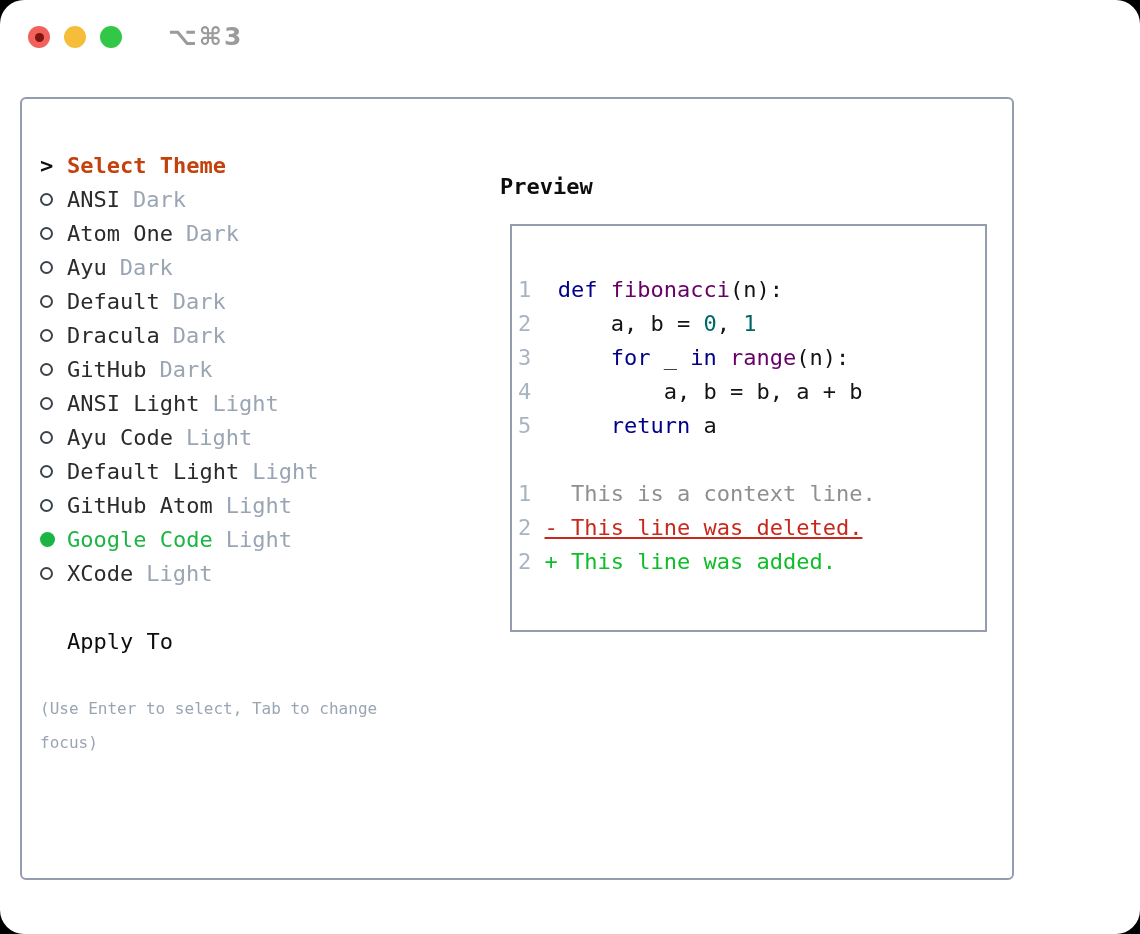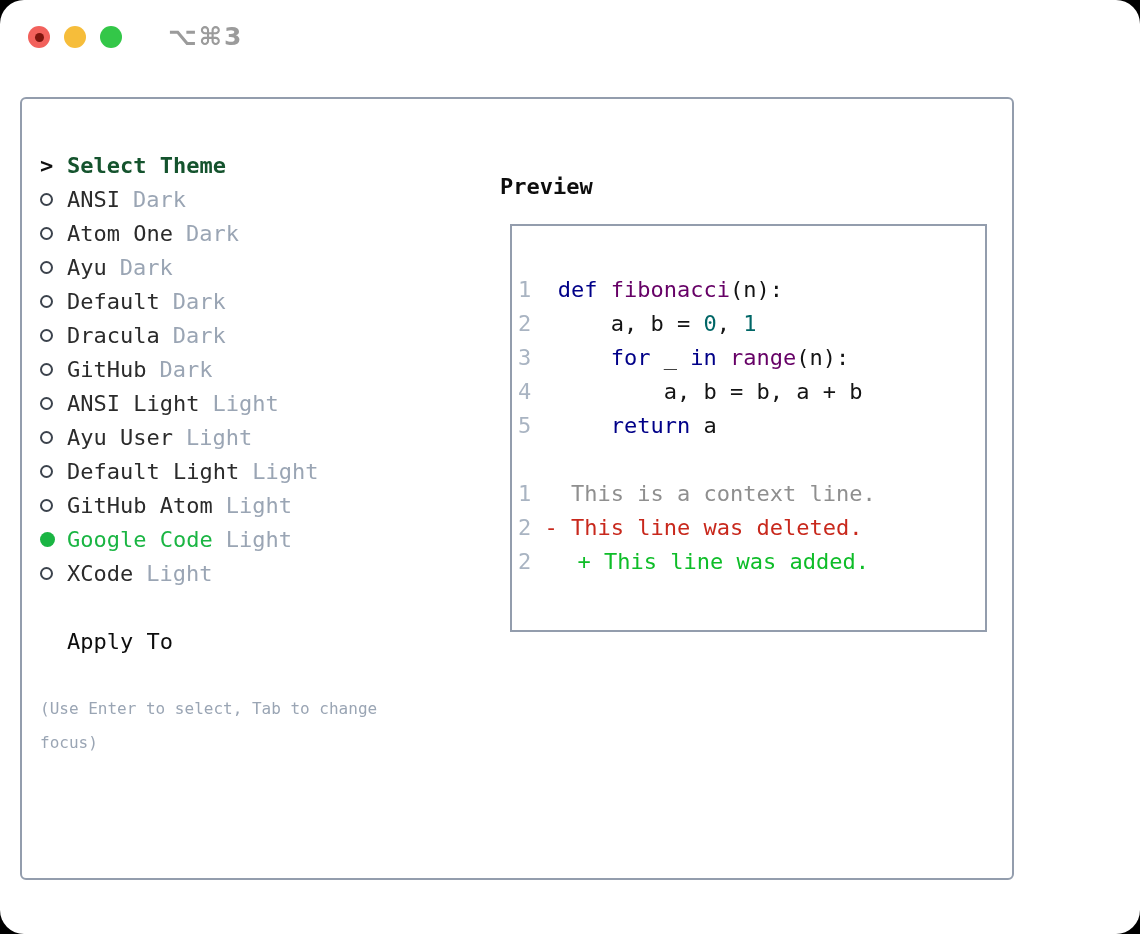--- a/index.html
+++ b/index.html
@@ -32,21 +32,21 @@
     border:2px solid var(--panel_border); border-radius:6px; background:#fff;
   }
 
   
   .left-panel { position:absolute; left:18px; top:49px; width:440px; }
   .row { display:flex; align-items:center; height:34px; font-size:22px; color:var(--text); white-space:pre; }
   .marker-slot { width:27px; display:flex; align-items:center; flex:0 0 27px; }
   .cursor-char { font-weight:700; color:#101010; font-size:22px; }
   .radio { width:13px; height:13px; border:2.5px solid #3c434d; border-radius:50%; }
   .radio.selected { width:15px; height:15px; border:none; background:var(--selection); }
-  .header-text { font-weight:700; color:#14532d; }
+  .header-text { font-weight:700; color:#c2410c; }
   .item-name { color:var(--text); }
   .item-name.selected { color:var(--selection); }
   .item-variant { color:var(--muted); margin-left:13px; }
   .spacer { height:34px; }
   .help {
     width:400px; font-size:16px; line-height:34px;
     color:var(--muted); white-space:normal;
   }
 
   
@@ -57,22 +57,22 @@
     border:2px solid var(--panel_border); background:#fff;
     padding:47px 0 0 6px; overflow:hidden;
   }
   .pline { height:34px; line-height:34px; font-size:22px; white-space:pre; }
   .pline .lnum { color:var(--line_number); }
   .tok-plain    { color:var(--plain); }
   .tok-keyword  { color:var(--keyword); }
   .tok-function { color:var(--function); }
   .tok-number   { color:var(--number); }
   .tok-context  { color:var(--context); }
-  .tok-deleted  { color:var(--deleted); }
-  .tok-added    { color:var(--added);margin-left:33px; }
+  .tok-deleted  { color:var(--deleted);text-decoration:underline; }
+  .tok-added    { color:var(--added); }
 </style>
 </head>
 <body>
 
 <div class="window">
 
   <div class="titlebar">
     <div class="lights">
       <span class="light red">
           <span class="dot"></span>
@@ -92,21 +92,21 @@
       </div>
 
       <div id="theme-items">
           <div class="row"><span class="marker-slot"><span class="radio"></span></span><span class="item-name">ANSI</span><span class="item-variant">Dark</span></div>
           <div class="row"><span class="marker-slot"><span class="radio"></span></span><span class="item-name">Atom One</span><span class="item-variant">Dark</span></div>
           <div class="row"><span class="marker-slot"><span class="radio"></span></span><span class="item-name">Ayu</span><span class="item-variant">Dark</span></div>
           <div class="row"><span class="marker-slot"><span class="radio"></span></span><span class="item-name">Default</span><span class="item-variant">Dark</span></div>
           <div class="row"><span class="marker-slot"><span class="radio"></span></span><span class="item-name">Dracula</span><span class="item-variant">Dark</span></div>
           <div class="row"><span class="marker-slot"><span class="radio"></span></span><span class="item-name">GitHub</span><span class="item-variant">Dark</span></div>
           <div class="row"><span class="marker-slot"><span class="radio"></span></span><span class="item-name">ANSI Light</span><span class="item-variant">Light</span></div>
-          <div class="row"><span class="marker-slot"><span class="radio"></span></span><span class="item-name">Ayu User</span><span class="item-variant">Light</span></div>
+          <div class="row"><span class="marker-slot"><span class="radio"></span></span><span class="item-name">Ayu Code</span><span class="item-variant">Light</span></div>
           <div class="row"><span class="marker-slot"><span class="radio"></span></span><span class="item-name">Default Light</span><span class="item-variant">Light</span></div>
           <div class="row"><span class="marker-slot"><span class="radio"></span></span><span class="item-name">GitHub Atom</span><span class="item-variant">Light</span></div>
           <div class="row"><span class="marker-slot"><span class="radio selected"></span></span><span class="item-name selected">Google Code</span><span class="item-variant">Light</span></div>
           <div class="row"><span class="marker-slot"><span class="radio"></span></span><span class="item-name">XCode</span><span class="item-variant">Light</span></div>
         </div>
 
       <div class="spacer"></div>
 
       <div class="row">
         <span class="marker-slot"></span>

